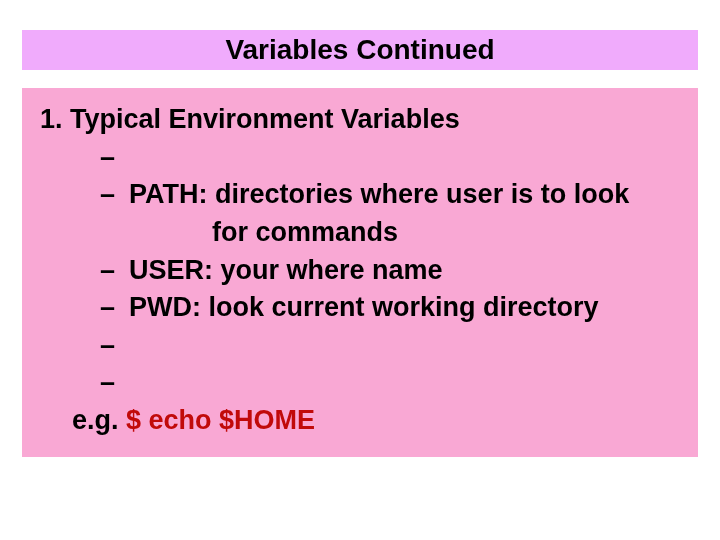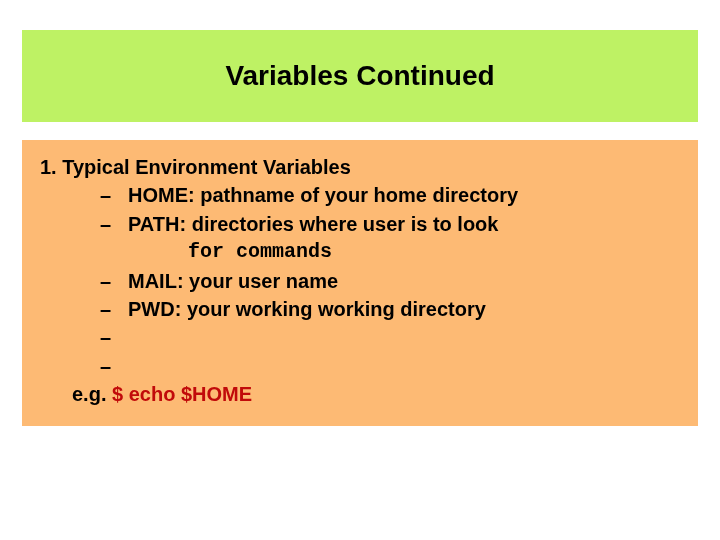--- a/index.html
+++ b/index.html
@@ -4,58 +4,57 @@
 <style>
   * { margin: 0; padding: 0; box-sizing: border-box; }
   body {
     width: 720px;
     height: 540px;
     background: #ffffff;
     font-family: Arial, Helvetica, sans-serif;
     overflow: hidden;
   }
   .title-bar {
-    background: #bef264;
+    background: #f0abfc;
     margin: 30px 22px 0 22px;
-    padding: 30px 10px;
+    padding: 4px 10px;
     text-align: center;
   }
   .title-text {
     color: #000000;
     font-size: 28px;
     font-weight: bold;
   }
   .content-box {
-    background: #fdba74;
+    background: #f9a8d4;
     margin: 18px 22px 0 22px;
     padding: 14px 2px 18px 18px;
     color: #000000;
-    font-size: 20px;
+    font-size: 27px;
     font-weight: bold;
     line-height: 1.32;
   }
   .item-heading {
     margin-bottom: 2px;
   }
   .sub-list {
     margin-left: 60px;
   }
   .sub-item {
     display: flex;
     margin-bottom: 2px;
   }
   .dash {
     margin-right: 14px;
     min-width: 14px;
   }
   .sub-text { }
   .continuation {
-    margin-left: 88px;
+    margin-left: 112px;
     margin-bottom: 2px;
-    font-family: Liberation Mono, monospace;
   }
   .item2 {
     margin-top: 2px;
   }
   .eg-line {
     margin-left: 32px;
     margin-top: 2px;
   }
   .red { color: #c10a0a; }
 </style>
@@ -67,37 +66,36 @@
 </div>
 
 <div class="content-box">
 
   <div class="item-heading">1. Typical Environment Variables</div>
 
   <div class="sub-list">
 
     <div class="sub-item">
       <span class="dash">–</span>
-      <span class="sub-text">HOME: pathname of your home directory</span>
     </div>
 
     <div class="sub-item">
       <span class="dash">–</span>
       <span class="sub-text">PATH: directories where user is to look</span>
     </div>
     <div class="continuation">for commands</div>
 
     <div class="sub-item">
       <span class="dash">–</span>
-      <span class="sub-text">MAIL: your user name</span>
+      <span class="sub-text">USER: your where name</span>
     </div>
 
     <div class="sub-item">
       <span class="dash">–</span>
-      <span class="sub-text">PWD: your working working directory</span>
+      <span class="sub-text">PWD: look current working directory</span>
     </div>
 
     <div class="sub-item">
       <span class="dash">–</span>
     </div>
 
     <div class="sub-item">
       <span class="dash">–</span>
     </div>
 

